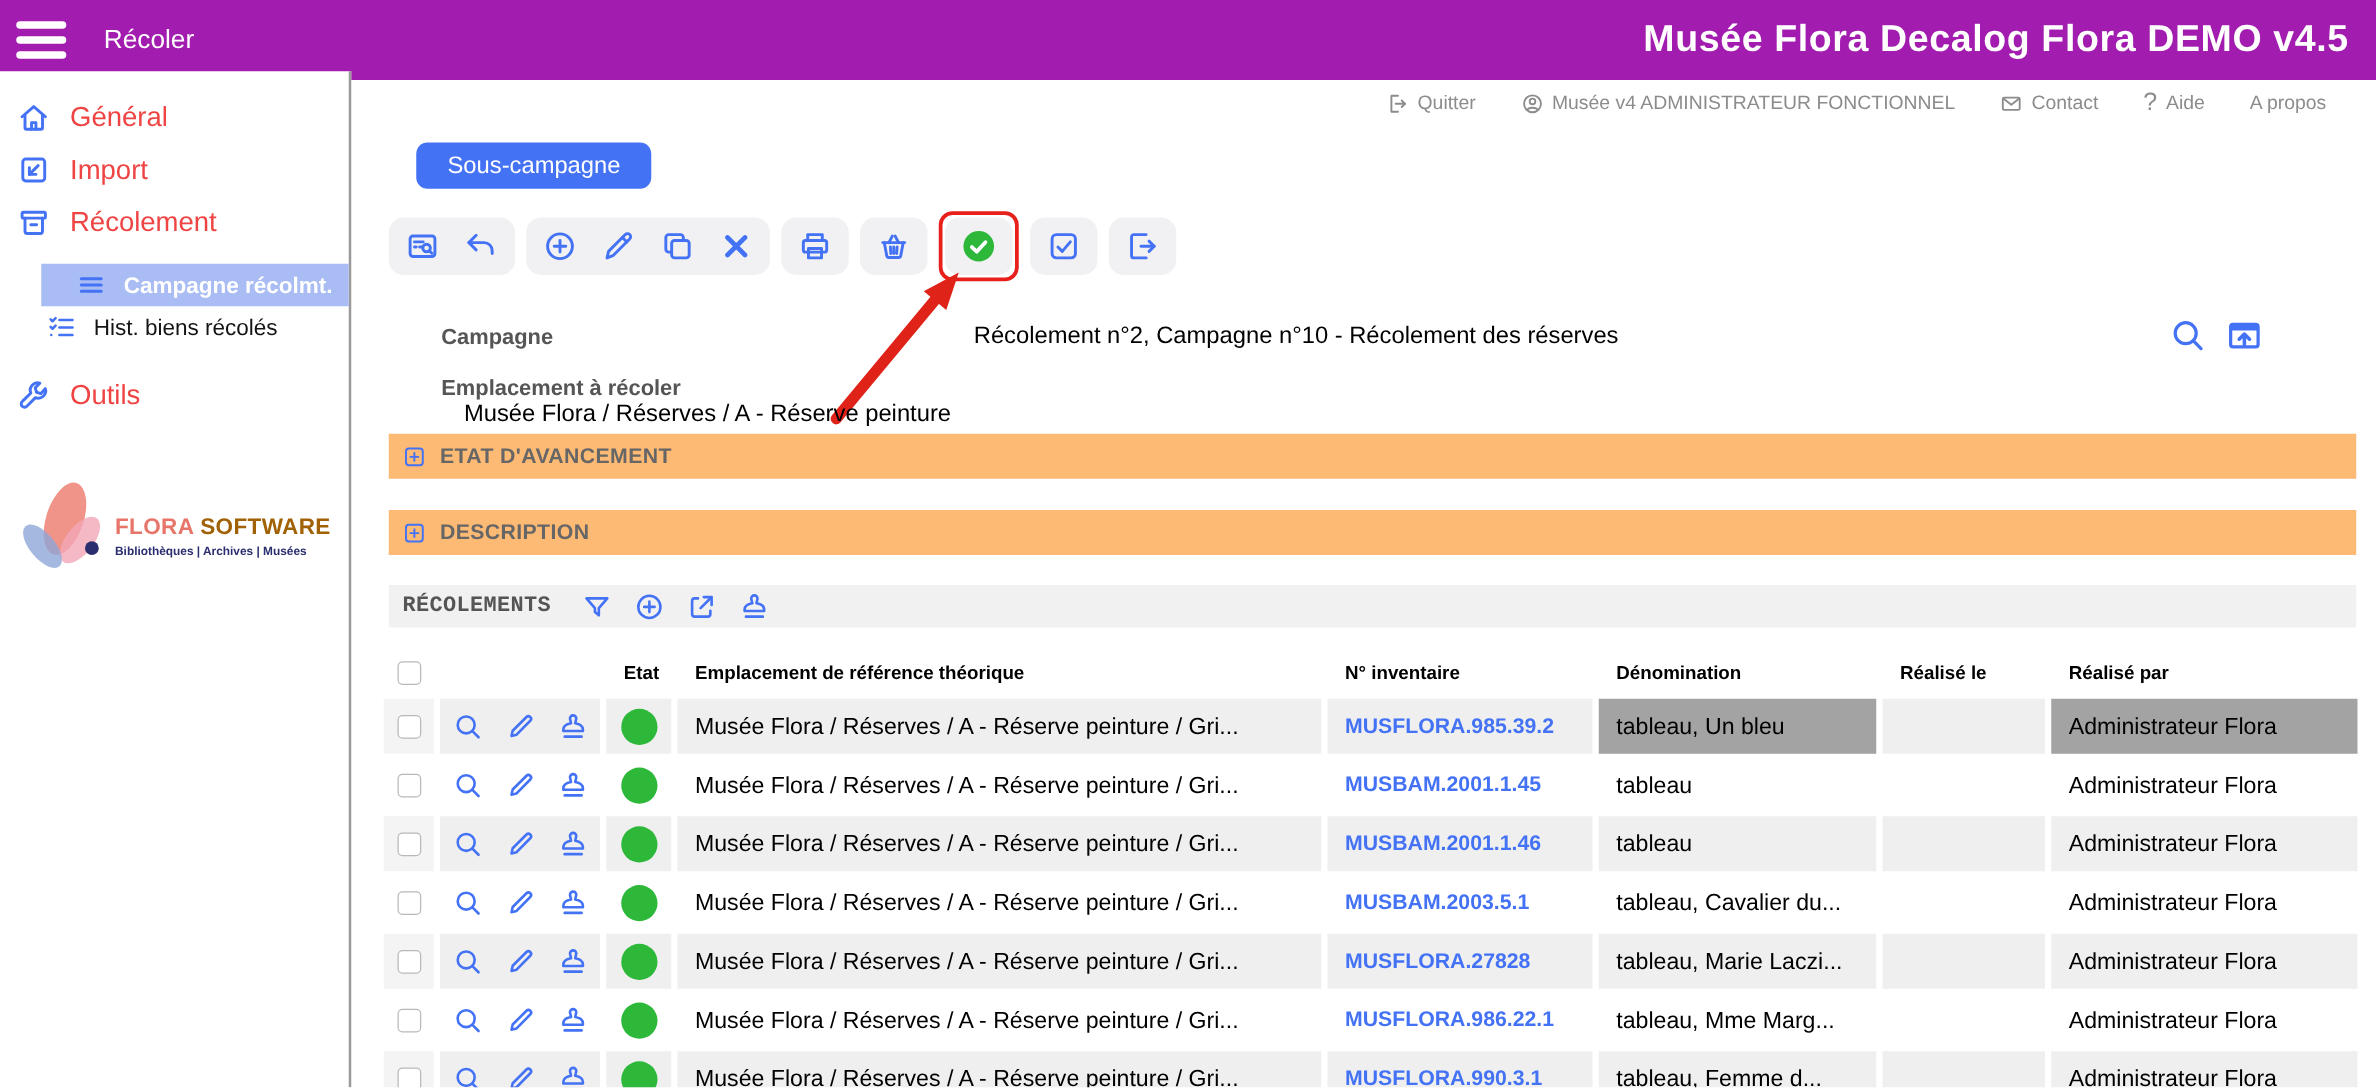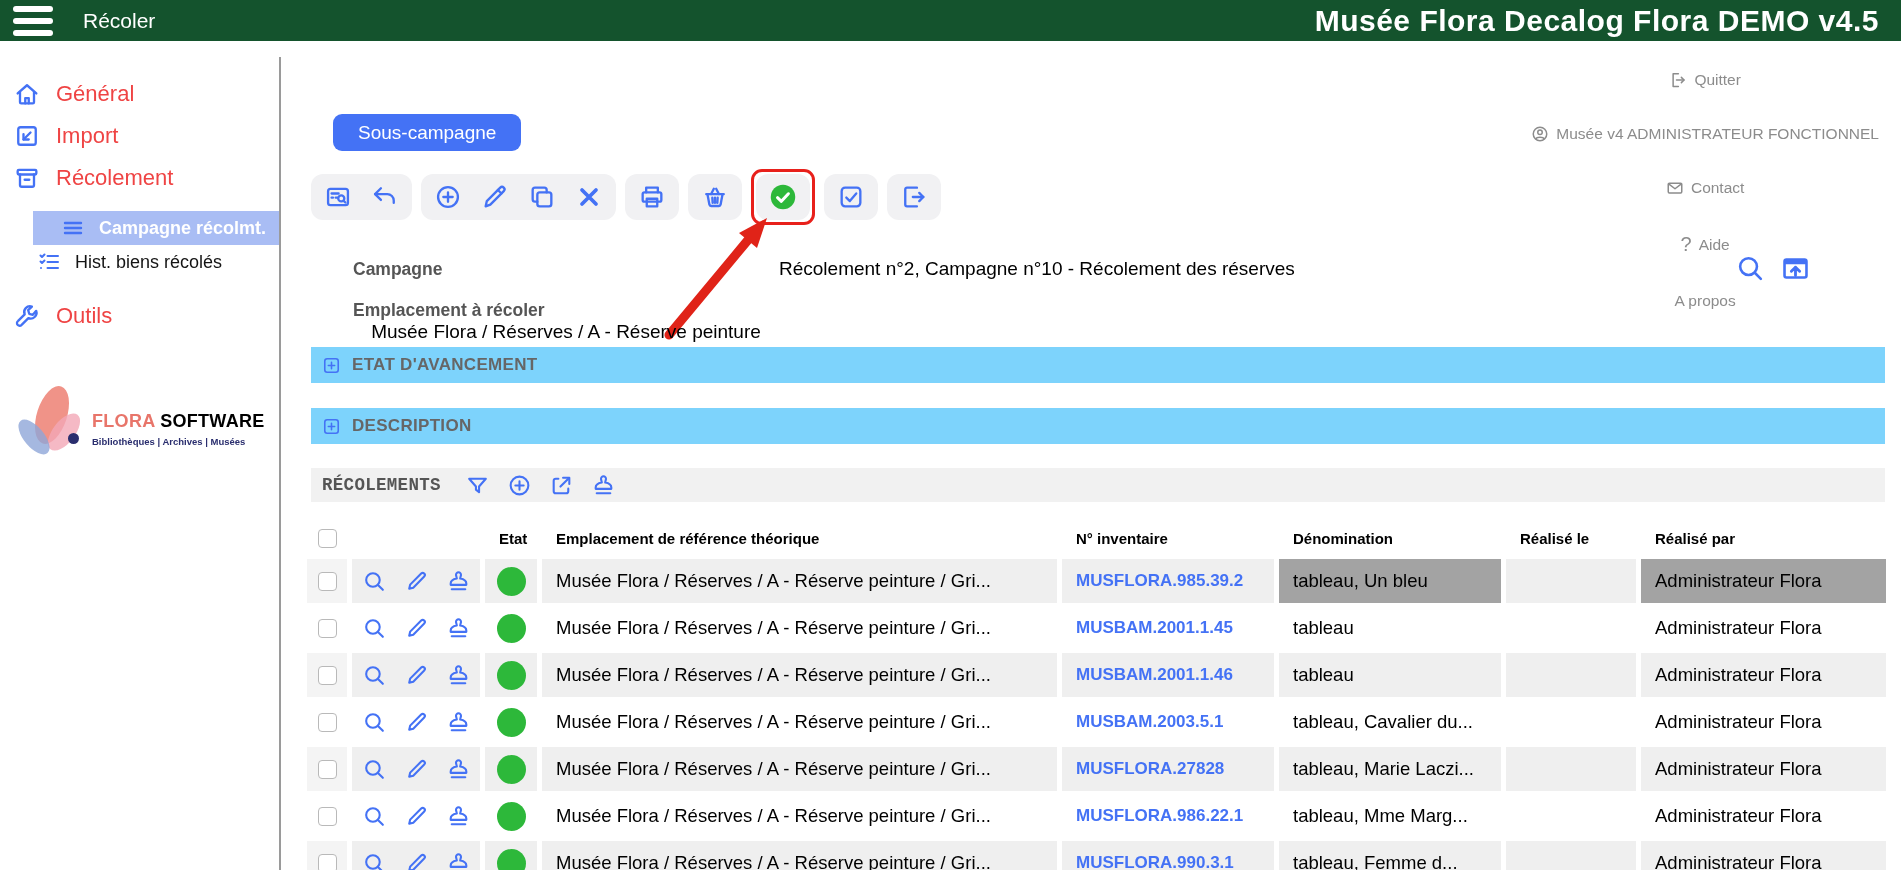--- a/index.html
+++ b/index.html
@@ -1,22 +1,22 @@
 <!DOCTYPE html>
 <html><head>
 <meta charset="utf-8">
 <style>
   * { box-sizing: border-box; margin: 0; padding: 0; }
   html,body { width:1901px; height:870px; overflow:hidden; background:#fff;
               font-family:"Liberation Sans", sans-serif; }
   .screen { position:relative; width:1901px; height:870px; overflow:hidden; background:#fff; }
 
   
-  .topbar { position:absolute; top:0; left:0; width:1901px; height:41px;
-            background:#14532d; display:flex; align-items:center; }
+  .topbar { position:absolute; top:0; left:0; width:1901px; height:64px;
+            background:#a21caf; display:flex; align-items:center; }
   .burger { margin-left:13px; display:flex; flex-direction:column; gap:6px; cursor:pointer; }
   .burger i { display:block; width:40px; height:6px; background:#fff; border-radius:3px; }
   .app-label { color:#fff; font-size:21px; margin-left:30px; }
   .app-title { margin-left:auto; margin-right:22px; color:#fff; font-weight:bold;
                font-size:30px; letter-spacing:.5px; }
 
   
   .sidebar { position:absolute; top:57px; left:0; width:281px; height:813px;
              background:#fff; border-right:2px solid #9a9a9a; }
   .side-item { display:flex; align-items:center; gap:15px; padding:7px 0 7px 13px;
@@ -25,30 +25,30 @@
   .side-sub { display:flex; align-items:center; gap:14px; margin-left:33px; padding:5px 0 5px 4px;
               font-size:18px; color:#141414; cursor:pointer; }
   .side-sub svg { width:24px; height:24px; color:#4472f5; flex:0 0 auto; }
   .side-sub.active { background:#a9bdf4; color:#fff; font-weight:bold;padding-left:28px; }
   .spacer-sm { height:12px; } .spacer-md { height:16px; }
 
   .logo-block { position:relative; margin-top:34px; height:120px; }
   .logo-flower { position:absolute; left:6px; top:6px; }
   .logo-text { position:absolute; left:92px; top:40px; }
   .brand { font-size:18px; font-weight:bold; letter-spacing:.3px; }
-  .brand .coral { color:#e8756a; } .brand .navy { color:#000000; }
+  .brand .coral { color:#e8756a; } .brand .navy { color:#a16207; }
   .tagline { font-size:9.5px; font-weight:bold; color:#2a2e6e; margin-top:4px; }
   .logo-dot { position:absolute; left:68px; top:62px; width:11px; height:11px;
               border-radius:50%; background:#2a2e6e; }
 
   
   .main { position:absolute; left:283px; top:57px; width:1618px; height:813px; }
 
-  .hlinks { position:absolute; top:14px; right:22px; display:flex; gap:36px;
-            align-items:center; color:#8c8c8c; font-size:15.5px;flex-direction:column; }
+  .hlinks { position:absolute; top:14px; right:40px; display:flex; gap:36px;
+            align-items:center; color:#8c8c8c; font-size:15.5px; }
   .hlink { display:flex; align-items:center; gap:7px; cursor:pointer; white-space:nowrap; }
   .hlink svg { width:18px; height:18px; color:#8c8c8c; }
   .q-glyph { font-size:20px; color:#8c8c8c; }
 
   .tab { position:absolute; left:50px; top:57px; height:37px; padding:0 25px;
          background:#4472f5; border-radius:9px; color:#fff; font-size:19px;
          display:flex; align-items:center; cursor:pointer; }
 
   .toolbar { position:absolute; left:28px; top:112px; display:flex; gap:9px; align-items:center; }
   .tgroup { background:#f1f1f3; border-radius:12px; height:46px; display:flex;
@@ -62,21 +62,21 @@
                    pointer-events:none; }
 
   .field-row { position:absolute; left:70px; height:28px; display:flex; align-items:center; }
   .field-row .flabel { width:426px; font-weight:bold; color:#555; font-size:17.5px; }
   .field-row .fvalue { color:#000; font-size:19px; white-space:nowrap; }
   .fr1 { top:198px; } .fr2 { top:243px;flex-direction:column; }
 
   .quick-icons { position:absolute; top:196px; left:1452px; display:flex; gap:14px; }
   .quick-icons .tbtn, .quick-icons svg { width:31px; height:31px; }
 
-  .secbar { position:absolute; left:28px; width:1574px; height:36px; background:#7dd3fc;
+  .secbar { position:absolute; left:28px; width:1574px; height:36px; background:#fdba74;
             display:flex; align-items:center; gap:11px; padding-left:11px; }
   .secbar .expander { width:19px; height:19px; color:#4472f5; cursor:pointer; }
   .secbar .sectitle { font-weight:bold; color:#666; font-size:17px; letter-spacing:.3px; }
   .sb1 { top:290px; } .sb2 { top:351px; }
 
   .recolbar { position:absolute; left:28px; top:411px; width:1574px; height:34px;
               background:#f1f1f1; display:flex; align-items:center; padding-left:11px;font-family:Liberation Mono, monospace; }
   .recolbar .sectitle { font-weight:bold; color:#555; font-size:17.5px; letter-spacing:.3px; }
   .recolbar .ricons { display:flex; gap:17px; margin-left:24px; }
   .recolbar .tbtn, .recolbar svg { width:25px; height:25px; }

